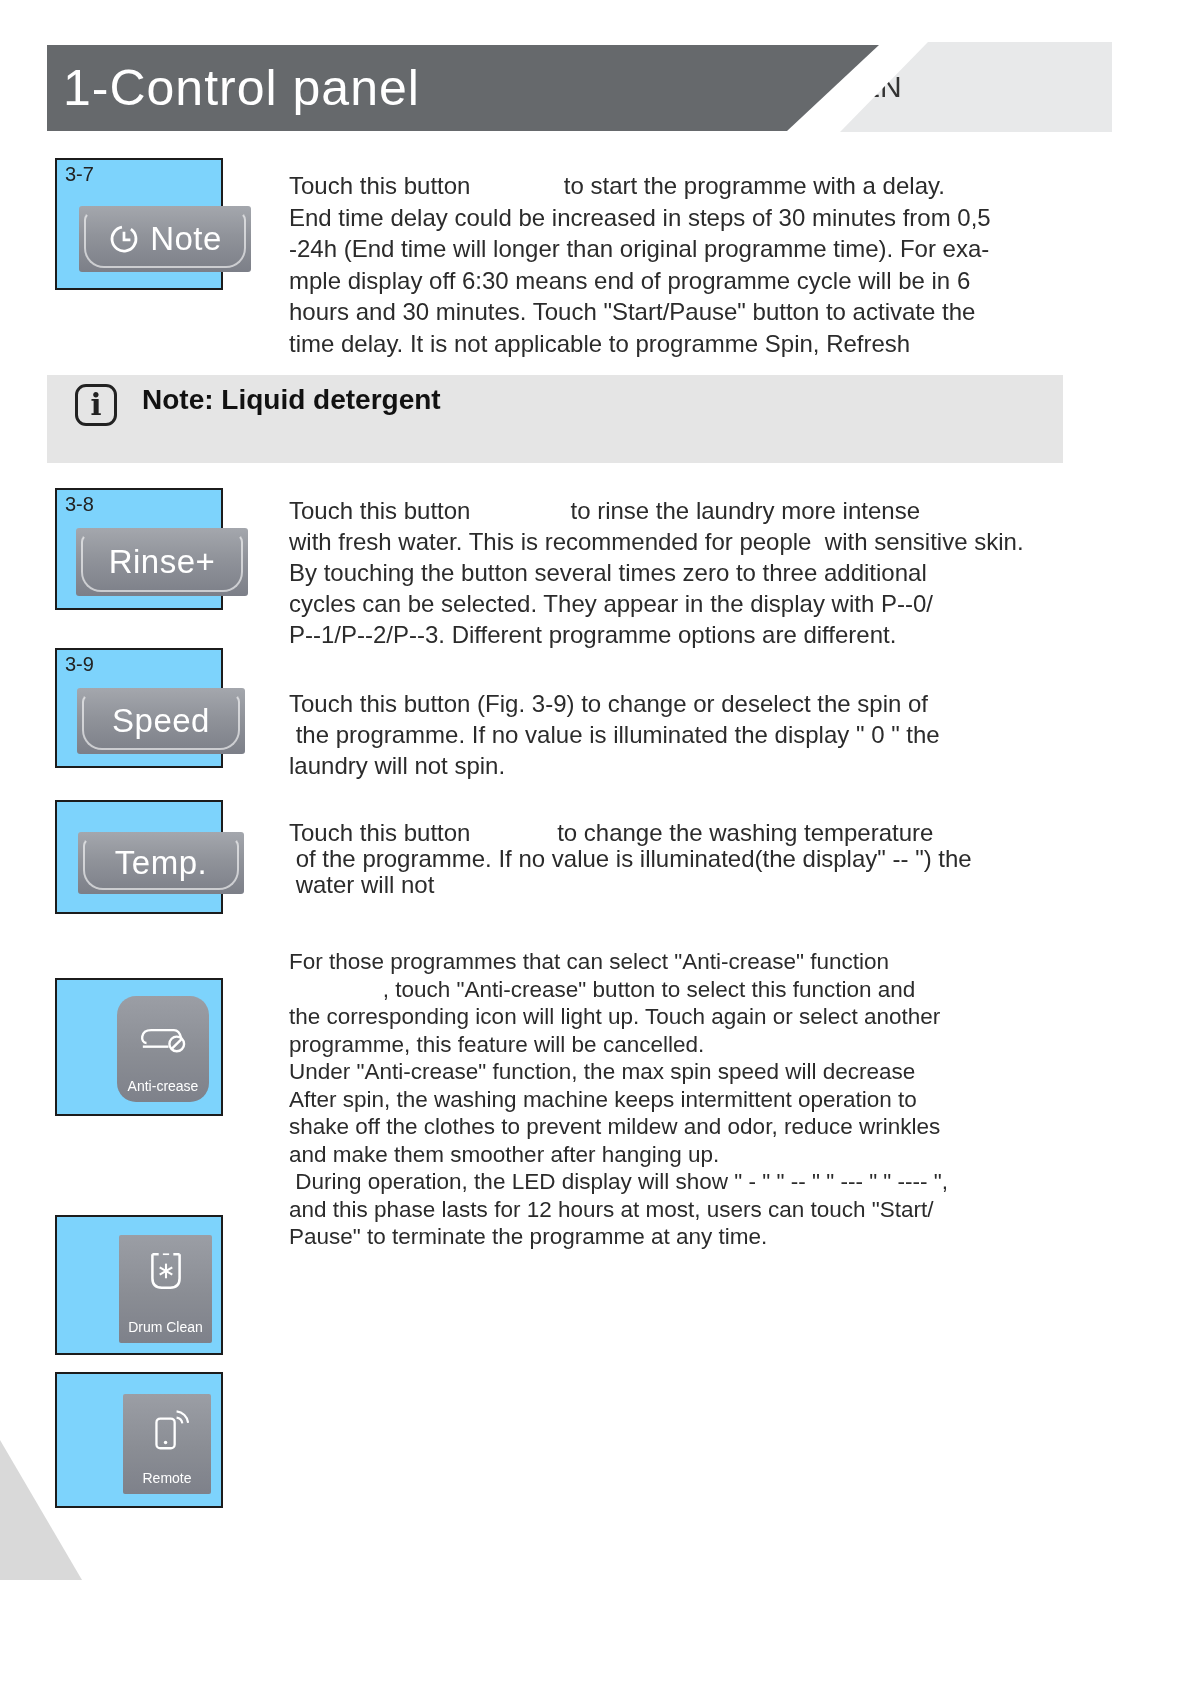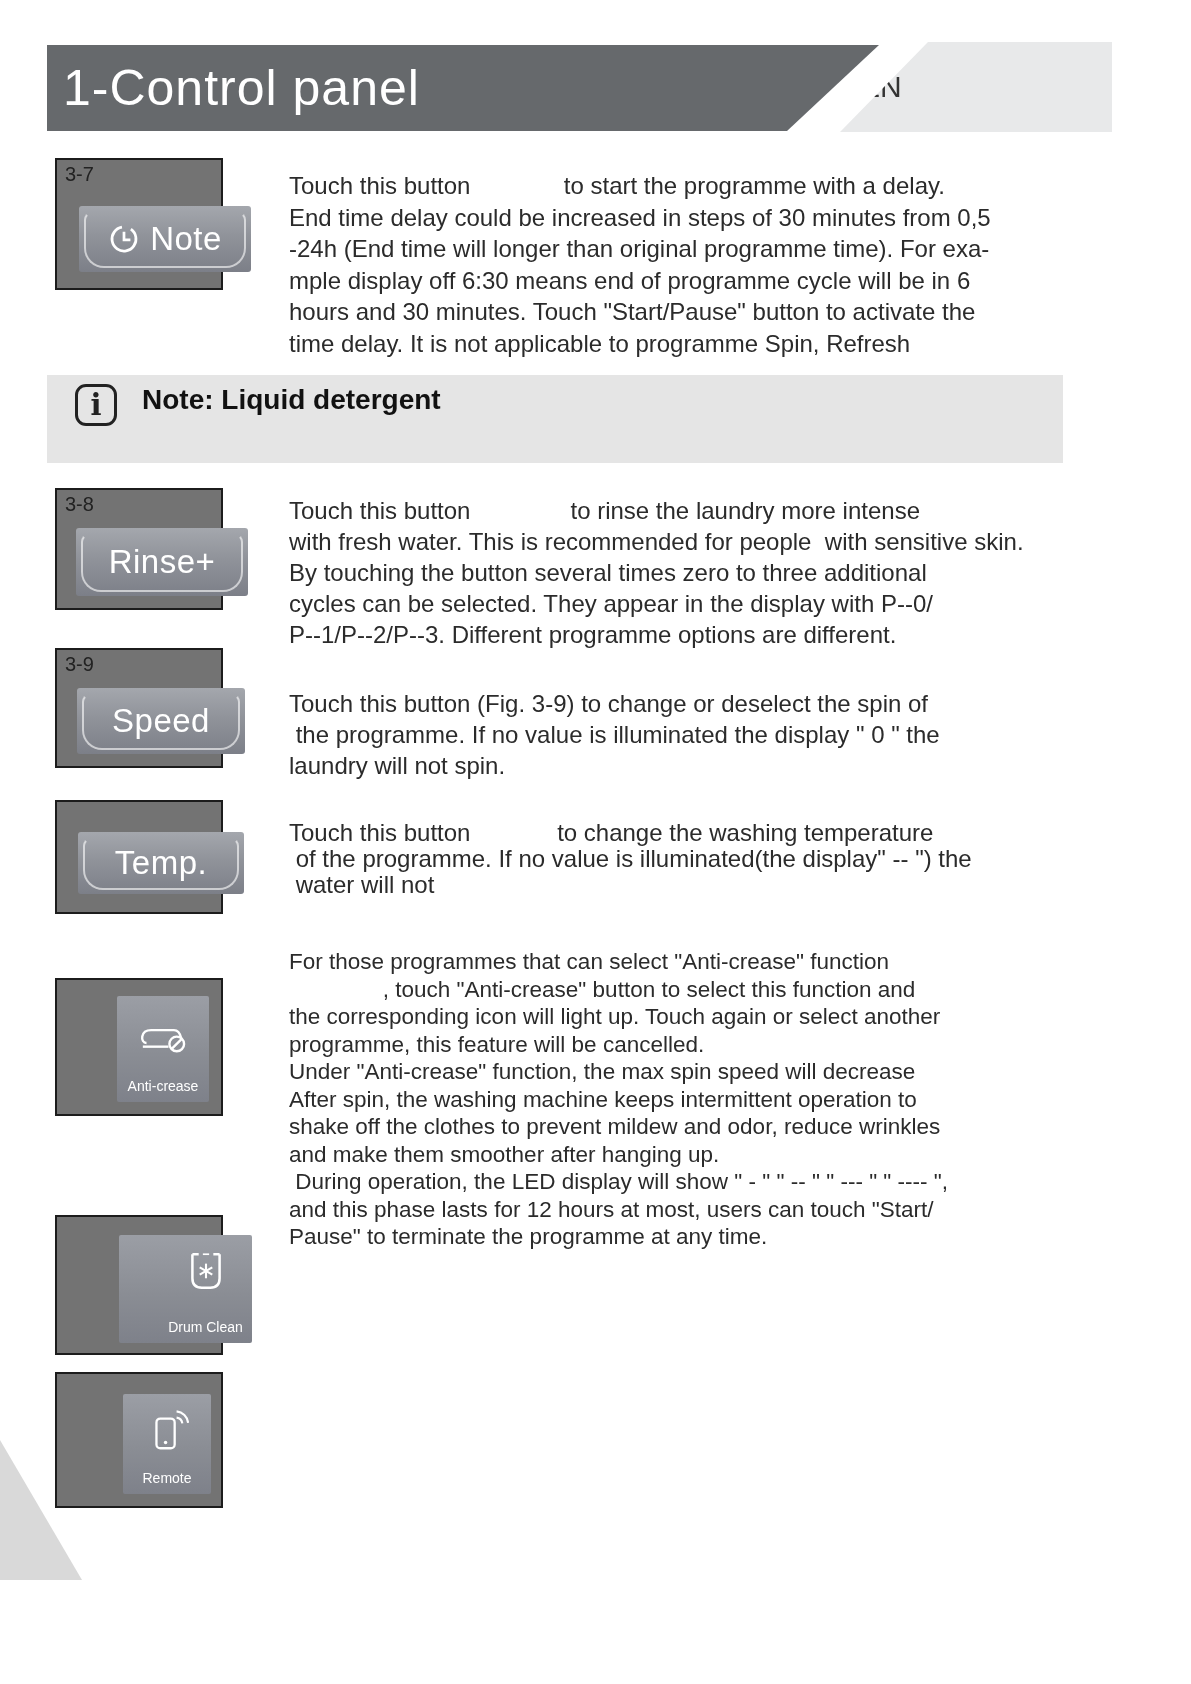--- a/index.html
+++ b/index.html
@@ -16,21 +16,21 @@
   }
   .hdr-title{color:#ffffff;font-size:50px;font-weight:400;letter-spacing:1px;margin-left:16px;white-space:nowrap;}
   .hdr-lang{
     position:absolute;left:800px;top:42px;width:312px;height:90px;
     background:#e8e9ea;
     clip-path:polygon(128px 0,100% 0,100% 100%,40px 100%);
     display:flex;align-items:center;justify-content:flex-start;
   }
   .hdr-lang span{font-size:30px;color:#333;margin-left:60px;}
   
-  .figbox{position:absolute;left:55px;width:168px;border:2px solid #1c1c1c;background:#737373;box-sizing:border-box;}
+  .figbox{position:absolute;left:55px;width:168px;border:2px solid #1c1c1c;background:#7dd3fc;box-sizing:border-box;}
   .figlabel{position:absolute;top:3px;left:8px;font-size:20px;color:#222;}
   #fig37{top:158px;height:132px;}
   #fig38{top:488px;height:122px;}
   #fig39{top:648px;height:120px;}
   #figtemp{top:800px;height:114px;padding-left:26px;}
   #figac{top:978px;height:138px;}
   #figdc{top:1215px;height:140px;}
   #figrm{top:1372px;height:136px;}
   
   .panel-btn{
@@ -50,22 +50,22 @@
   #btn-temp{left:21px;top:30px;width:166px;height:62px;}
   
   .tile{
     position:absolute;
     background:linear-gradient(180deg,#9b9ea5 0%,#8a8d94 55%,#7e818a 100%);
     display:flex;flex-direction:column;align-items:center;justify-content:flex-end;
     border-radius:2px;
   }
   .tile .tile-icon{margin-bottom:auto;margin-top:14px;}
   .tile .tile-label{color:#fff;font-size:14px;margin-bottom:8px;white-space:nowrap;}
-  #tile-ac{left:60px;top:16px;width:92px;height:106px;}
-  #tile-dc{left:62px;top:18px;width:93px;height:108px;padding-left:40px;}
+  #tile-ac{left:60px;top:16px;width:92px;height:106px;border-radius:19px;}
+  #tile-dc{left:62px;top:18px;width:93px;height:108px;}
   #tile-rm{left:66px;top:20px;width:88px;height:100px;}
   
   .para{
     position:absolute;left:289px;width:895px;margin:0;
     white-space:pre-wrap;color:#2b2b2b;
   }
   #p-delay{top:170px;font-size:24px;line-height:31.5px;}
   #p-rinse{top:495px;font-size:24px;line-height:31px;}
   #p-speed{top:688px;font-size:24px;line-height:31px;}
   #p-temp{top:820px;font-size:24px;line-height:26px;}

